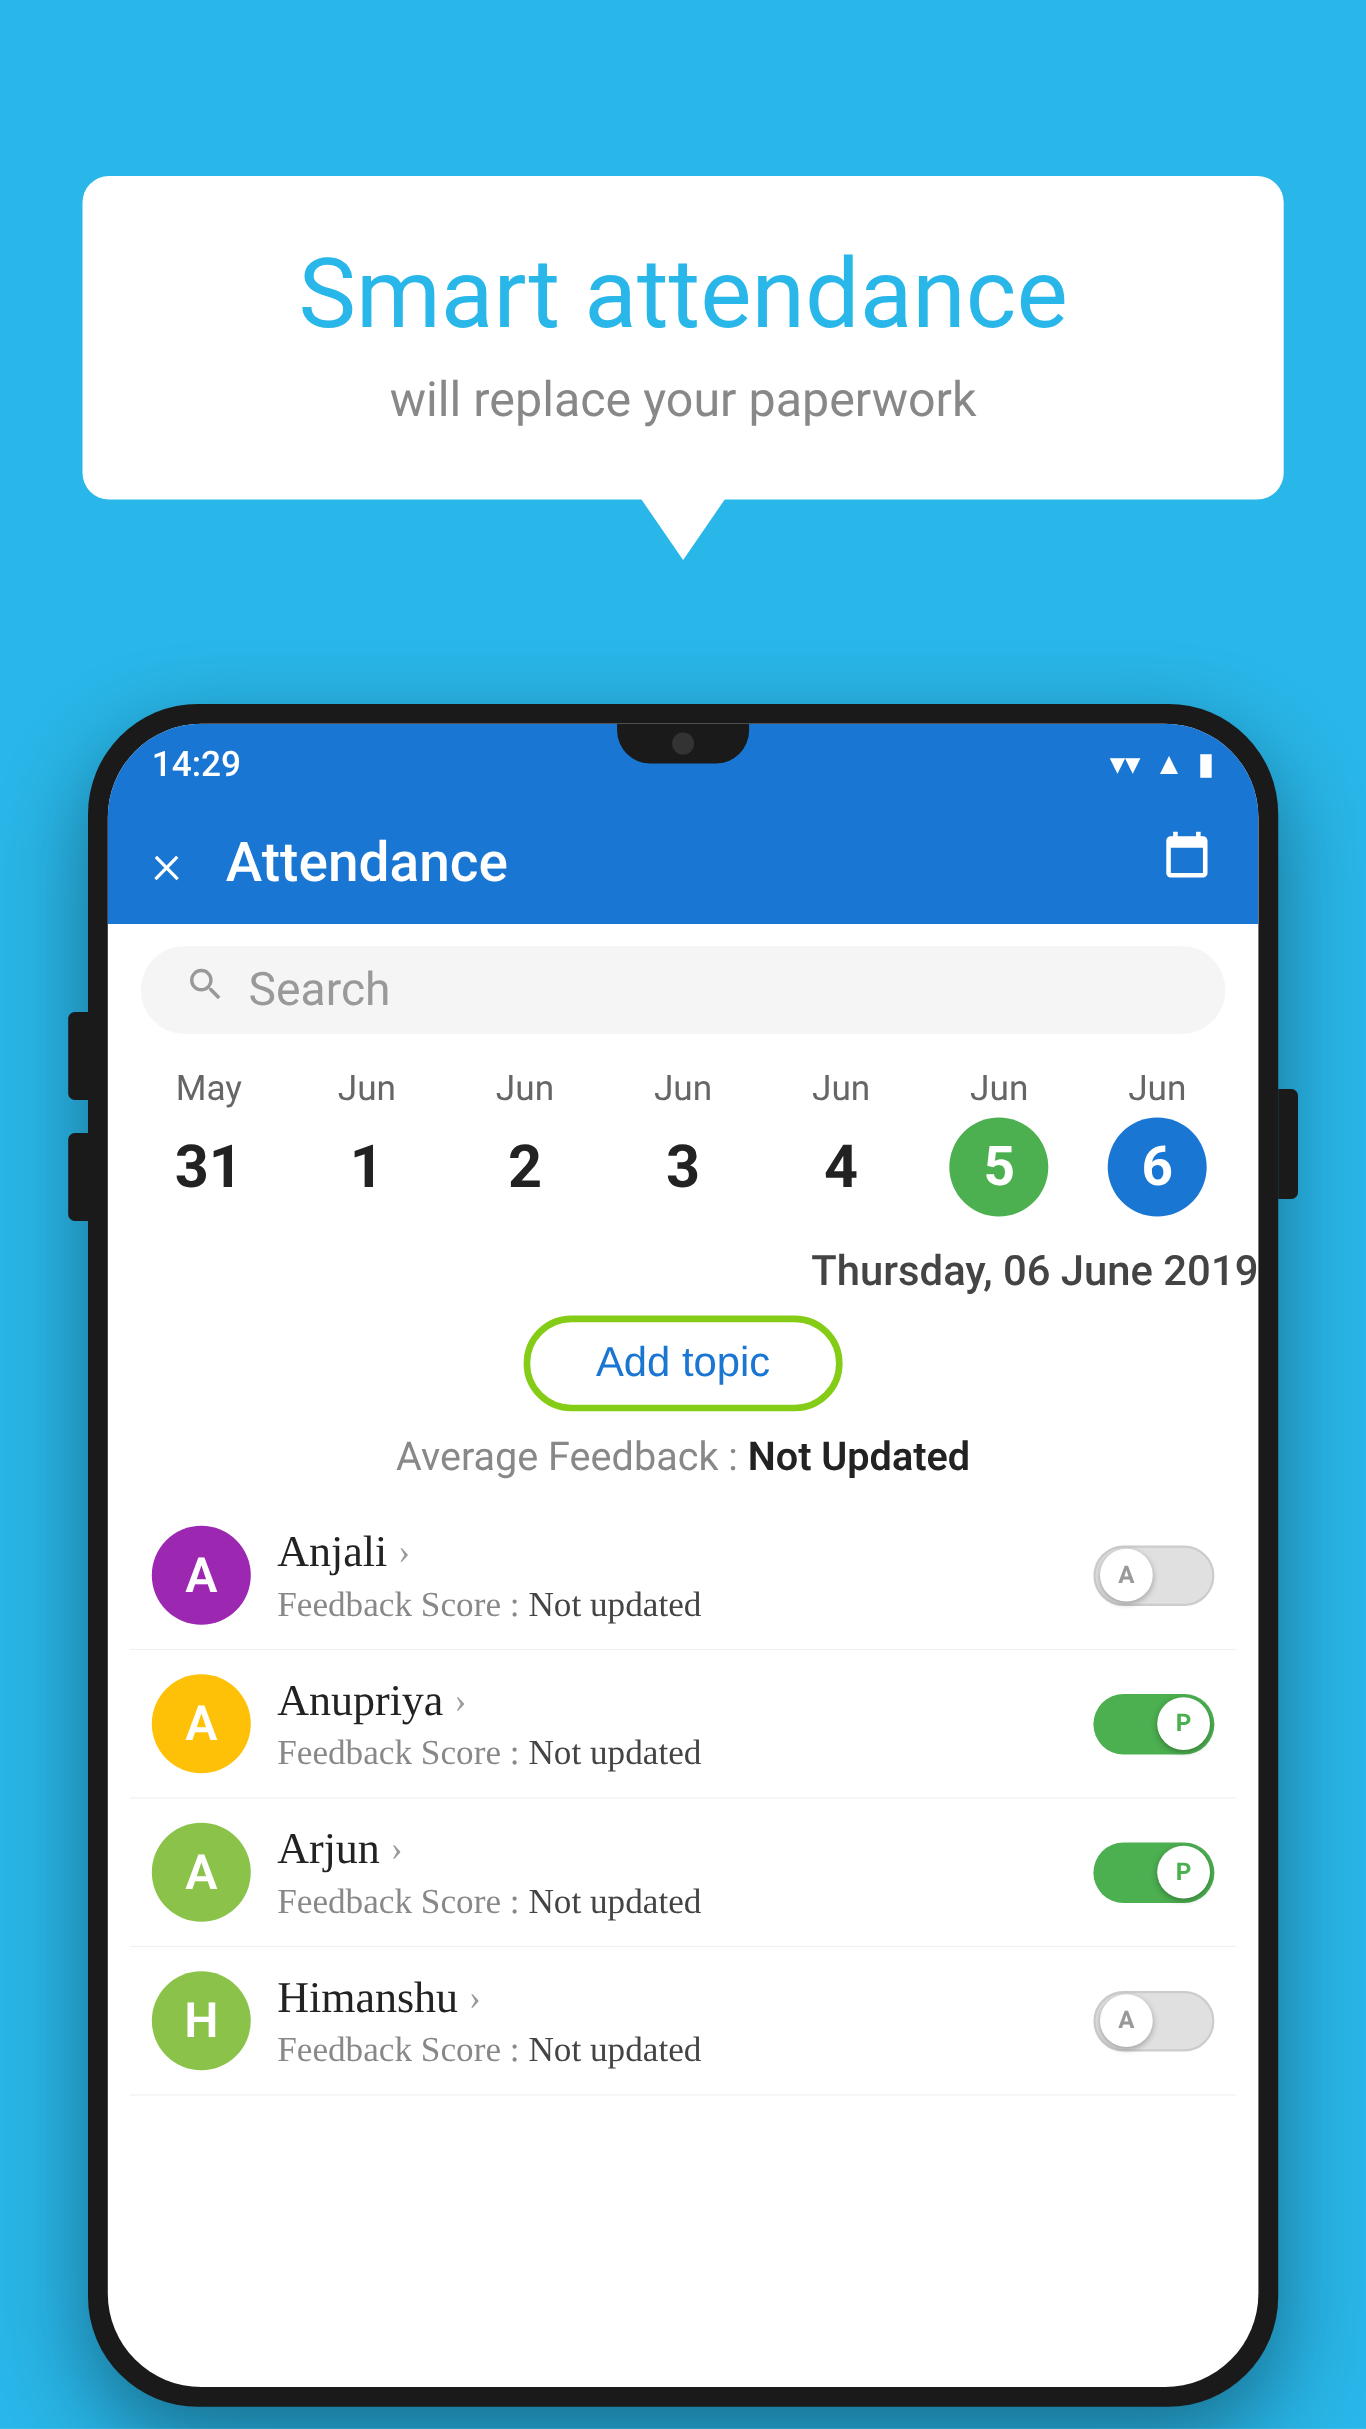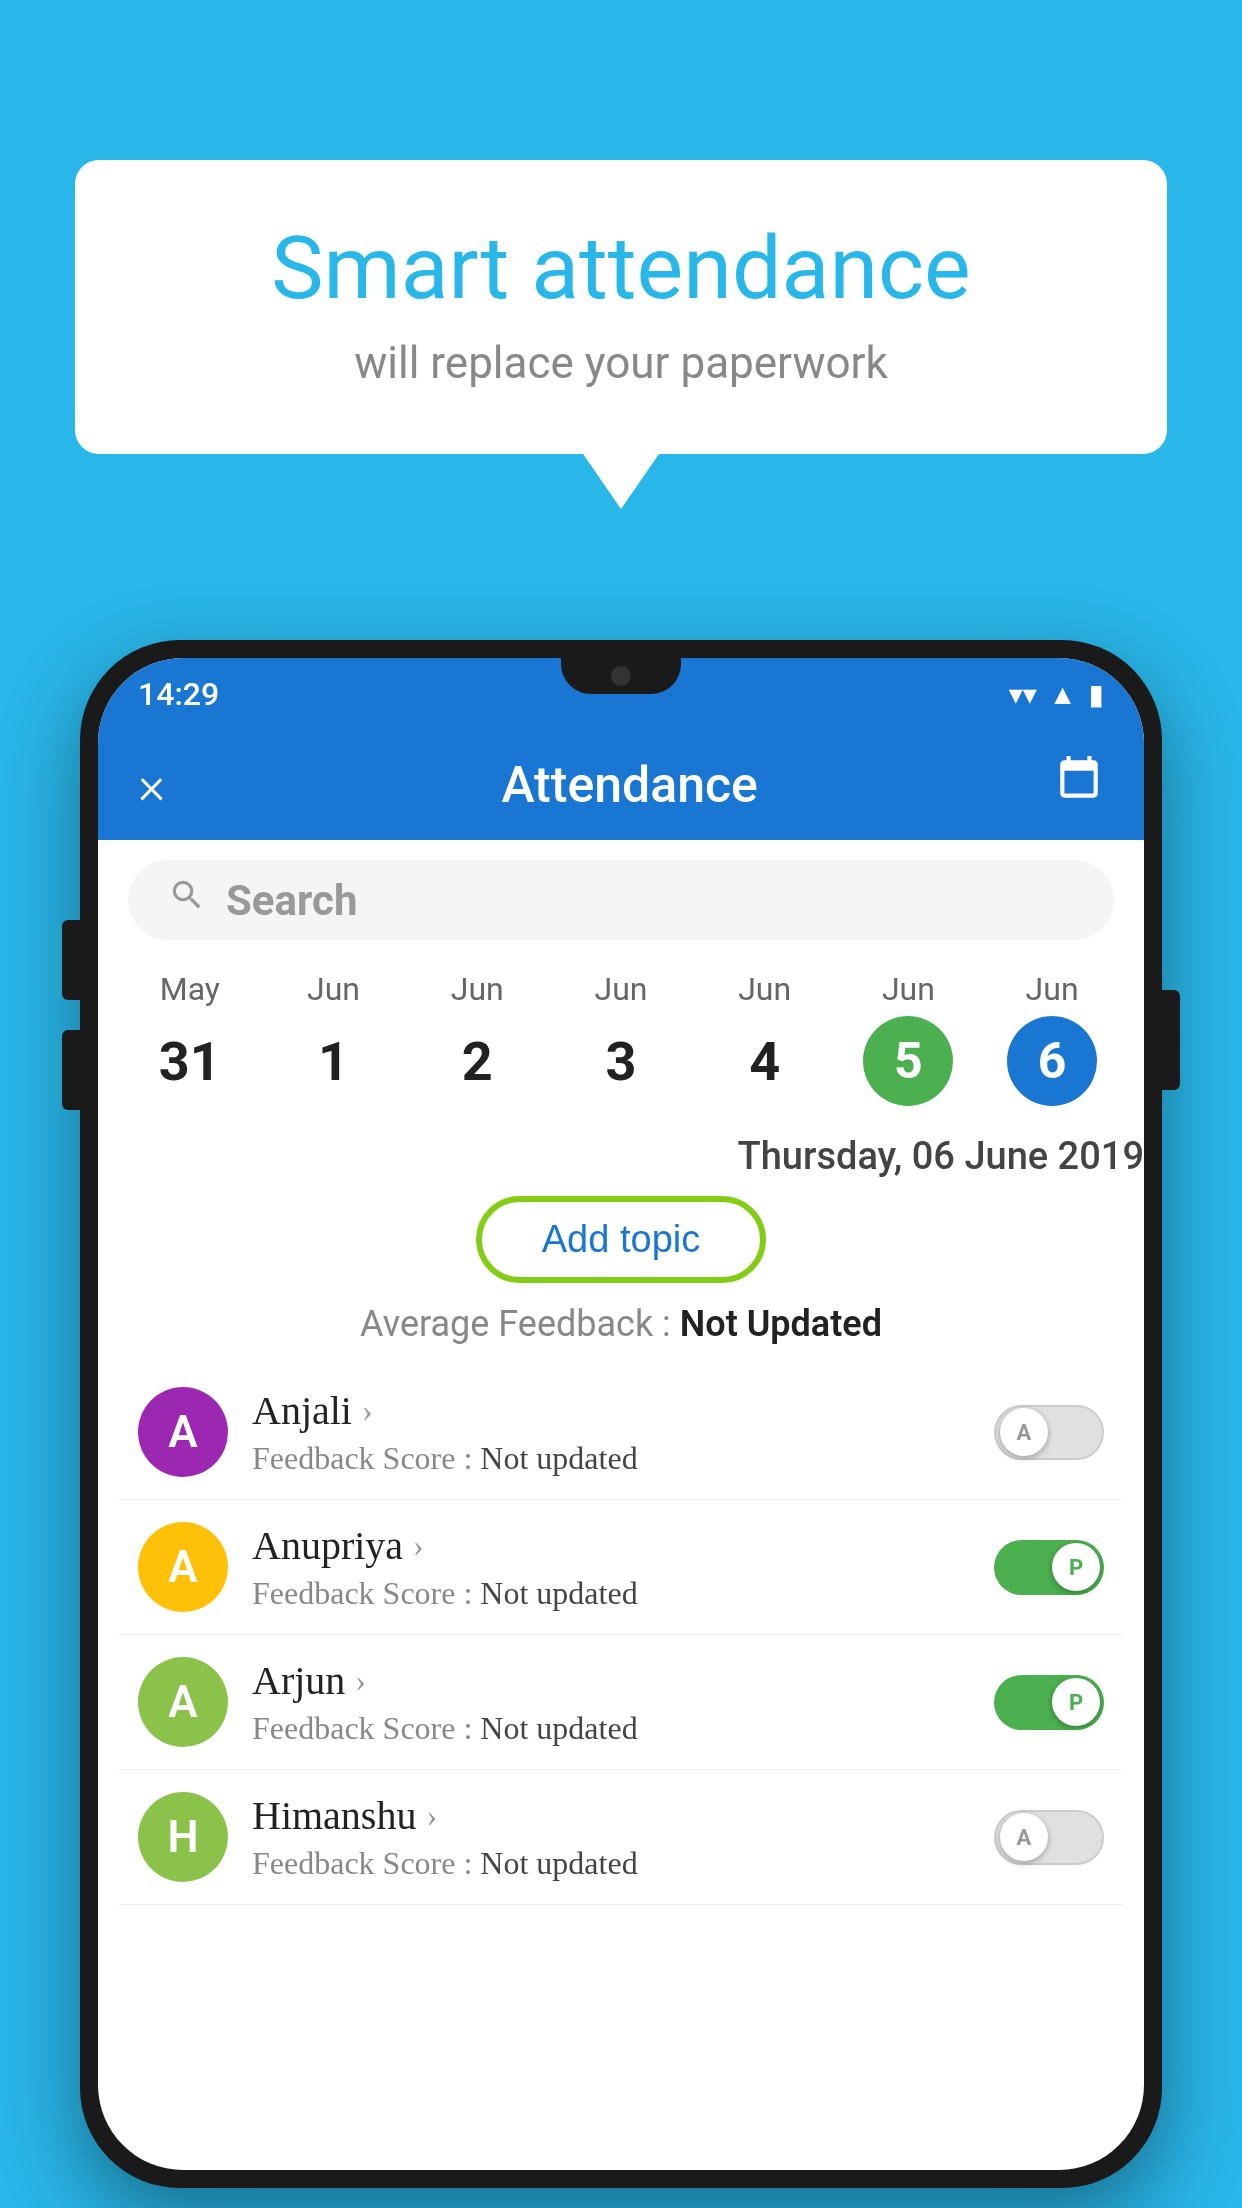--- a/index.html
+++ b/index.html
@@ -131,38 +131,36 @@
       font-size: 52px;
       font-weight: 300;
       cursor: pointer;
       margin-right: 40px;
     }
     .app-bar-title {
       color: white;
       font-size: 50px;
       font-weight: 500;
       flex: 1;
-      text-align: center;
     }
     .app-bar-calendar {
       color: white;
       font-size: 48px;
     }
 
     
     .search-bar {
       background: #f5f5f5;
       margin: 20px 30px 10px;
       border-radius: 50px;
       height: 80px;
       display: flex;
       align-items: center;
       padding: 0 40px;
       gap: 20px;
-      font-weight: bold;
     }
     .search-icon-wrap {
       color: #999;
       font-size: 40px;
     }
     .search-input-text {
       color: #999;
       font-size: 42px;
     }
 

